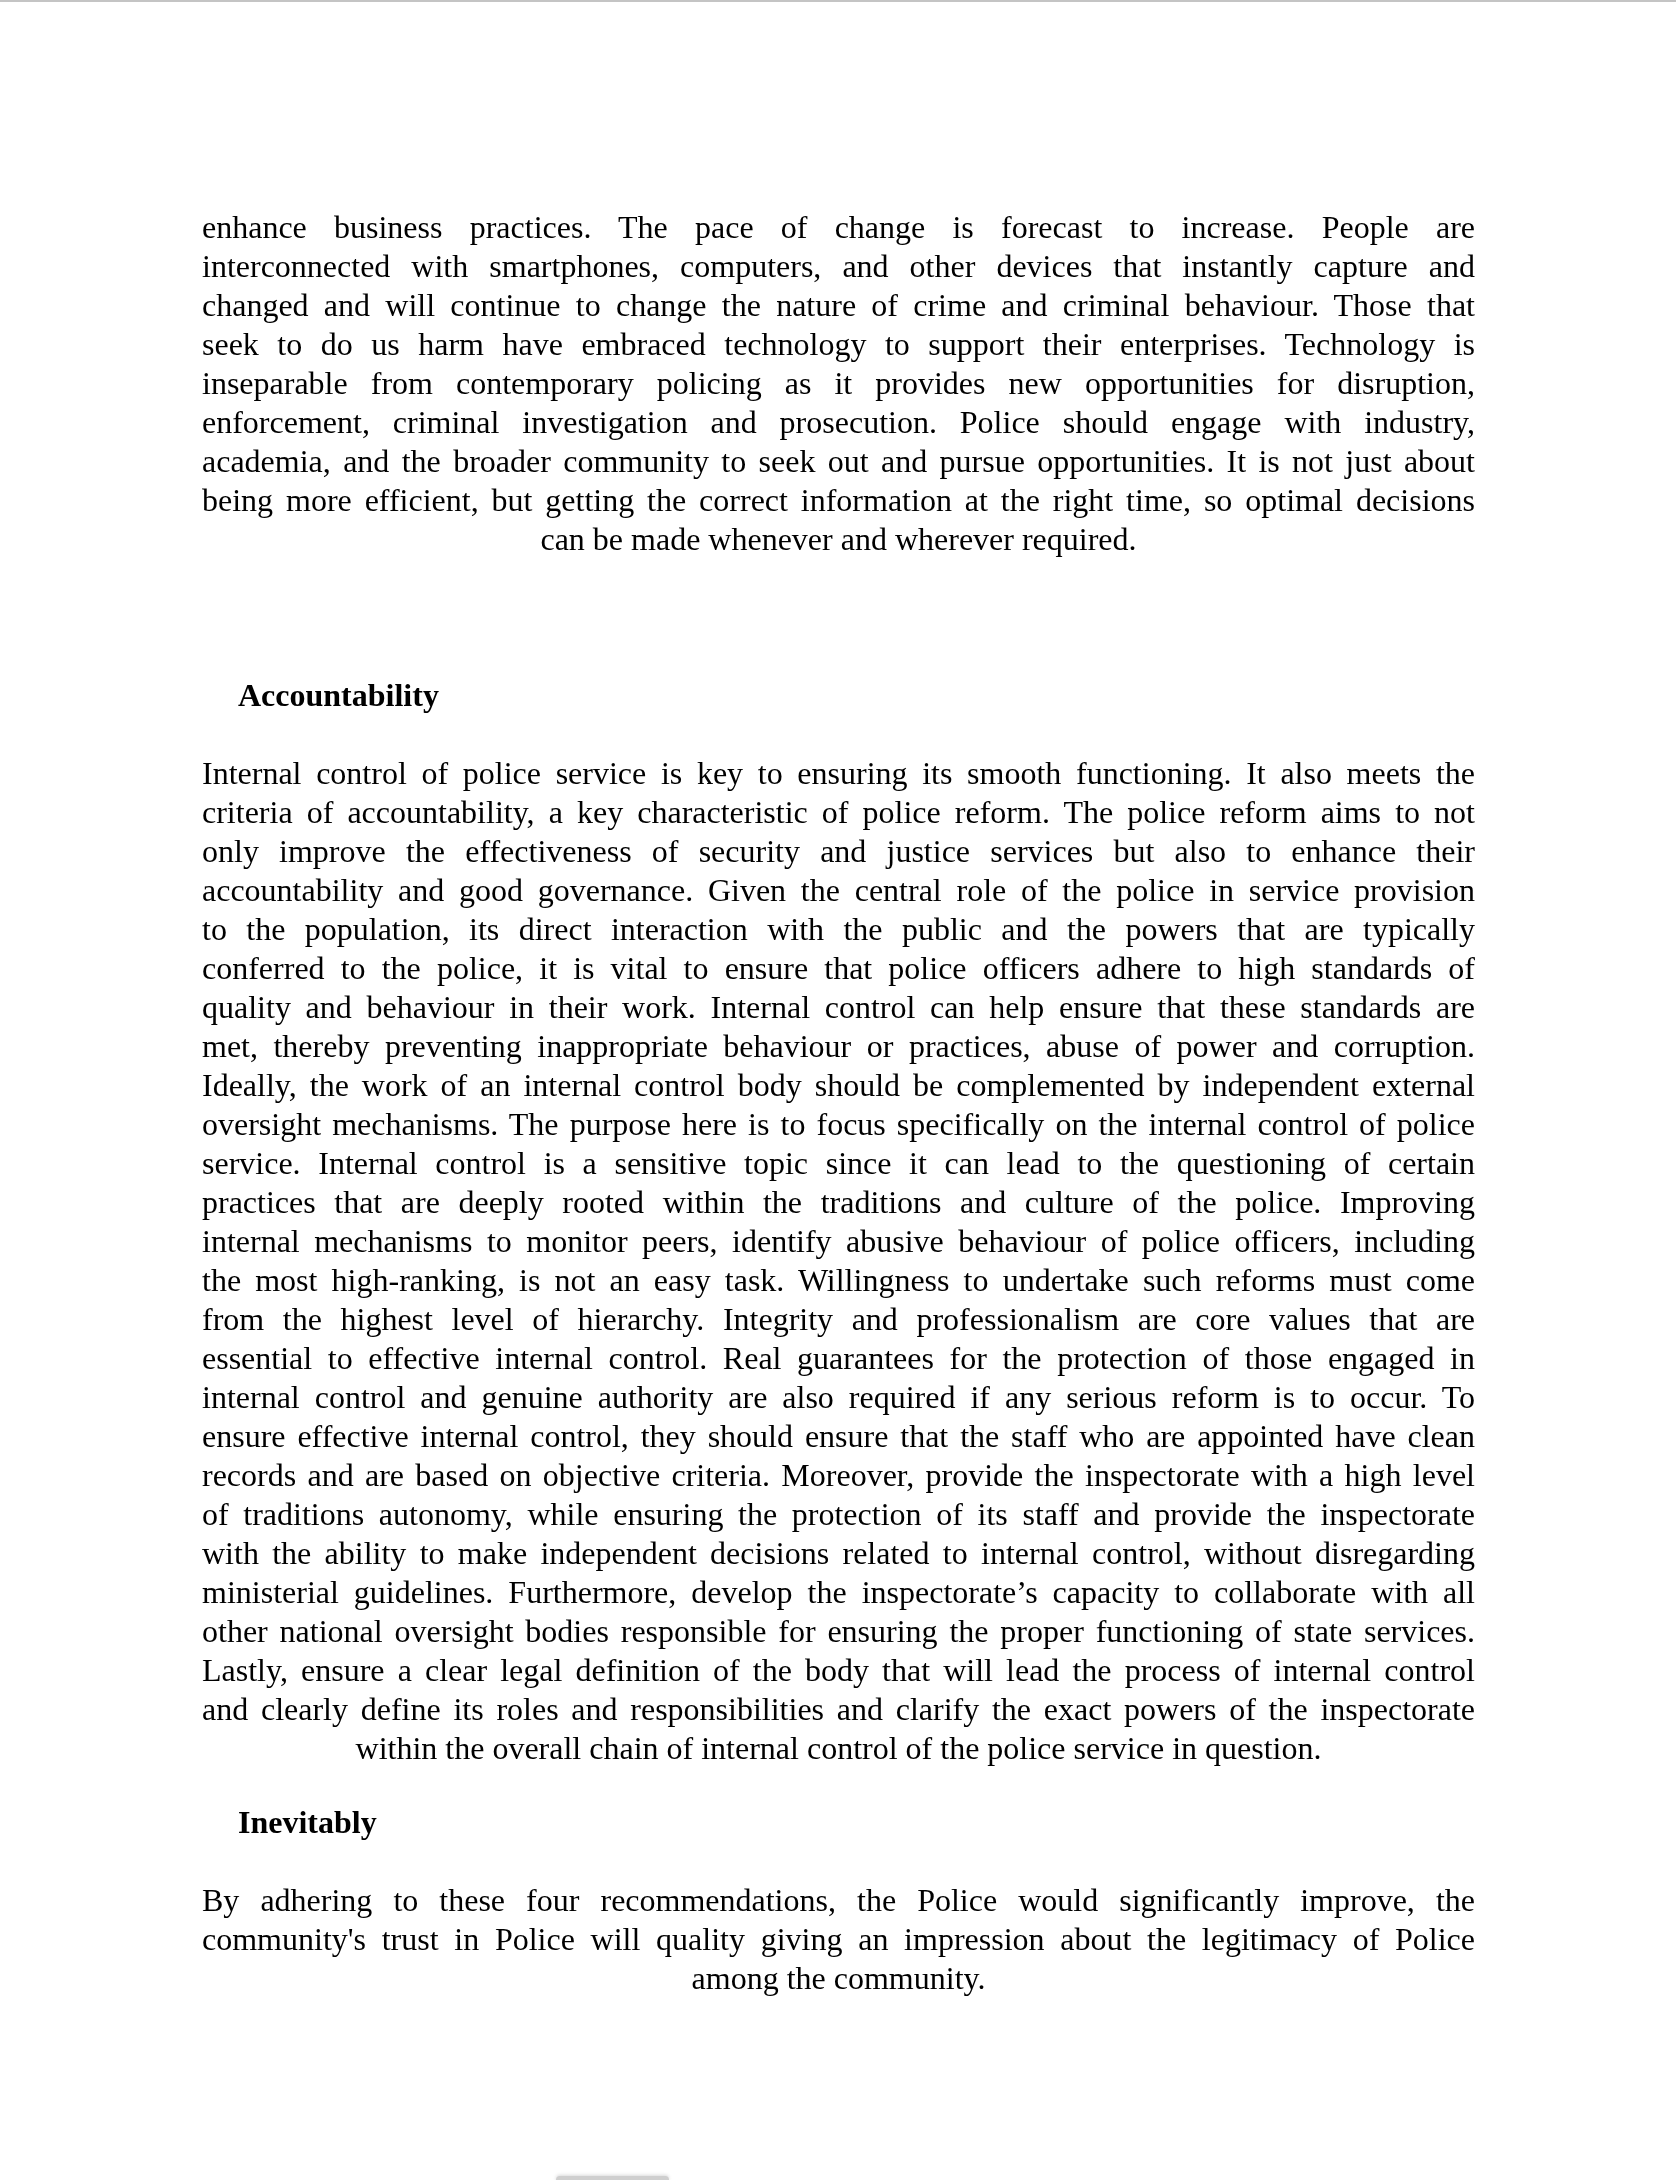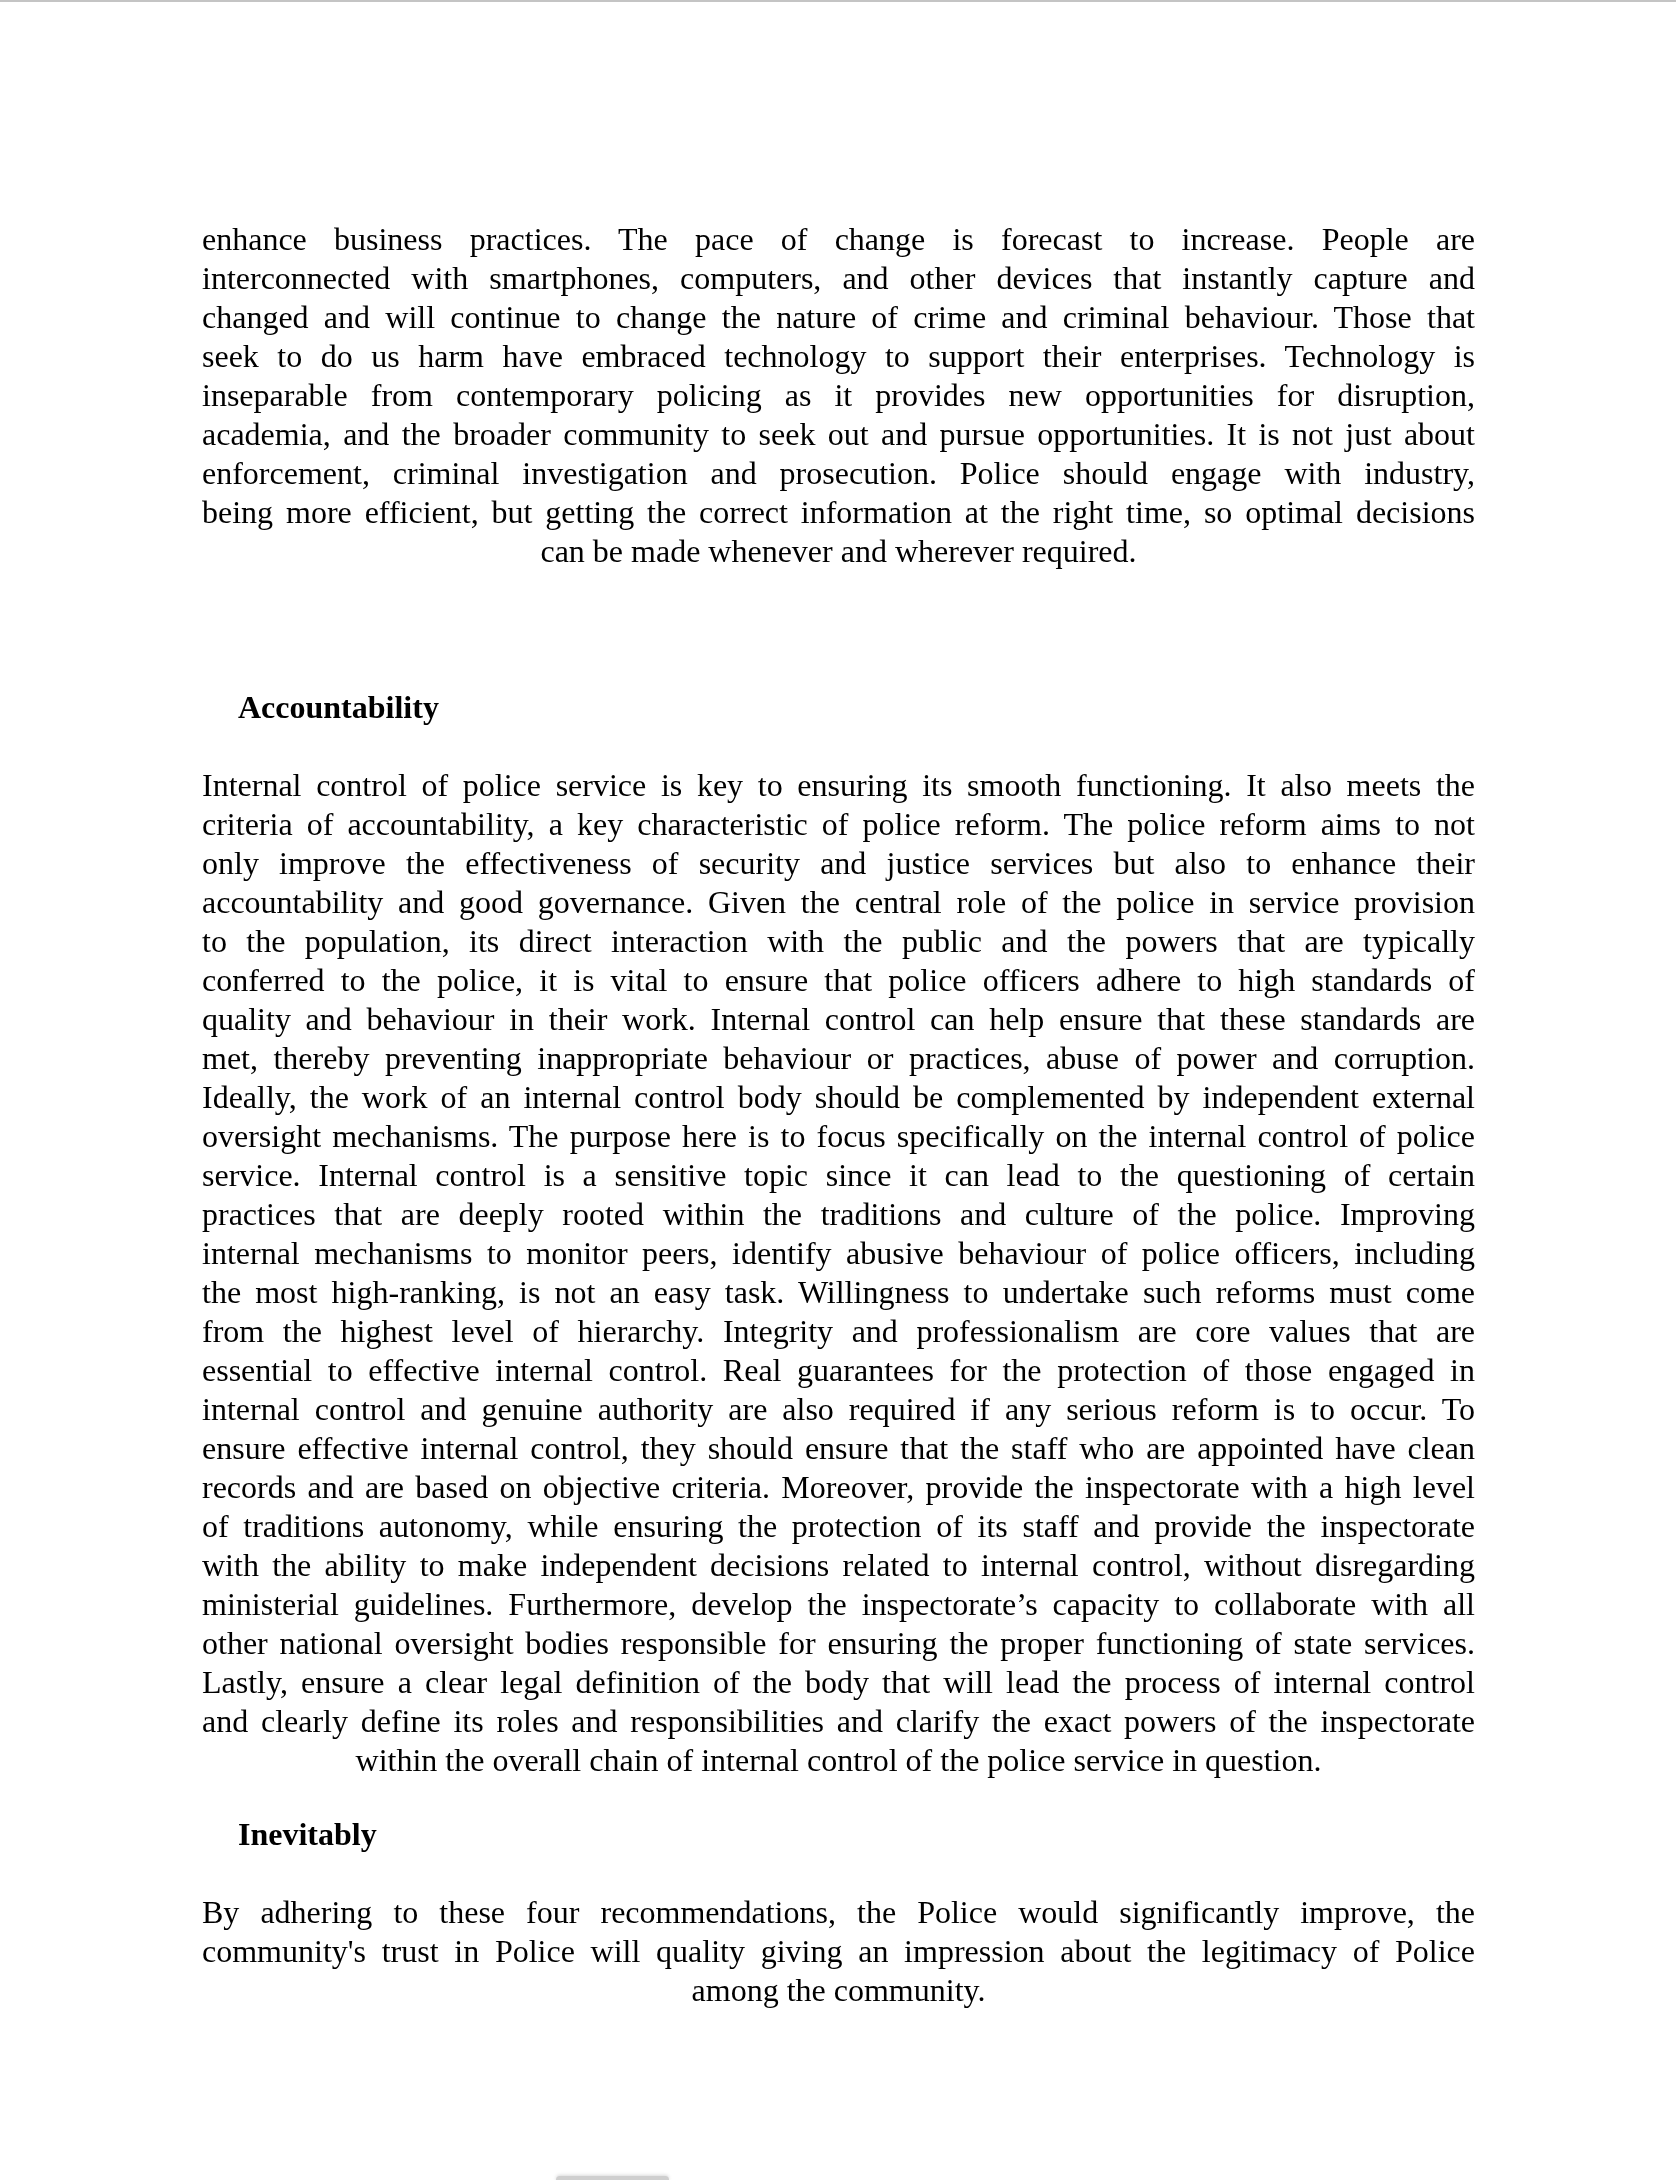--- a/index.html
+++ b/index.html
@@ -1,40 +1,40 @@
 <!DOCTYPE html>
 <html style="font-size:15px"><head>
 <meta charset="utf-8">
 <style>
   html, body { margin: 0; padding: 0; background: #ffffff; }
   body { width: 1676px; height: 2181px; position: relative; overflow: hidden; }
   .top-rule { position: absolute; left: 0; top: 0; width: 1676px; height: 1.9px; background: #c4c4c4; }
-  .page { position: absolute; left: 0; top: 16px; width: 1676px; height: 1541px; }
+  .page { position: absolute; left: 0; top: 4px; width: 1676px; height: 1541px; }
   .text-block { position: absolute; left: 202px; width: 1273px; font-family: "Liberation Serif", "DejaVu Serif", serif; color: #000; }
   .line { display: block; height: 39px; line-height: 39px; font-size: 32px; white-space: nowrap; }
   .line.justify { text-align: justify; text-align-last: justify; white-space: normal; overflow: hidden; }
   .line.last { text-align: center; }
   .heading { display: block; font-weight: bold; font-size: 32px; line-height: 39px; height: 39px; margin-left: 36px; }
   .bottom-shape { position: absolute; left: 556px; top: 2176px; width: 113px; height: 4.7px; border-radius: 3.8px 3.8px 0 0; background: #cfcfcf; box-shadow: 0 -0.9px 3.8px rgba(0,0,0,0.15); }
 </style>
 </head>
 <body>
 
 <div class="top-rule"></div>
 
 <div class="page">
 
   <div class="text-block" style="top: 204px;">
     <span class="line justify">enhance business practices. The pace of change is forecast to increase. People are</span>
     <span class="line justify">interconnected with smartphones, computers, and other devices that instantly capture and</span>
     <span class="line justify">changed and will continue to change the nature of crime and criminal behaviour. Those that</span>
     <span class="line justify">seek to do us harm have embraced technology to support their enterprises. Technology is</span>
     <span class="line justify">inseparable from contemporary policing as it provides new opportunities for disruption,</span>
+    <span class="line justify">enforcement, criminal investigation and prosecution. Police should engage with industry,</span>
     <span class="line justify">academia, and the broader community to seek out and pursue opportunities. It is not just about</span>
-    <span class="line justify">enforcement, criminal investigation and prosecution. Police should engage with industry,</span>
     <span class="line justify">being more efficient, but getting the correct information at the right time, so optimal decisions</span>
     <span class="line last">can be made whenever and wherever required.</span>
   </div>
 
   <div class="text-block" style="top: 672px;">
     <span class="heading">Accountability</span>
   </div>
 
   <div class="text-block" style="top: 750px;">
     <span class="line justify">Internal control of police service is key to ensuring its smooth functioning. It also meets the</span>

